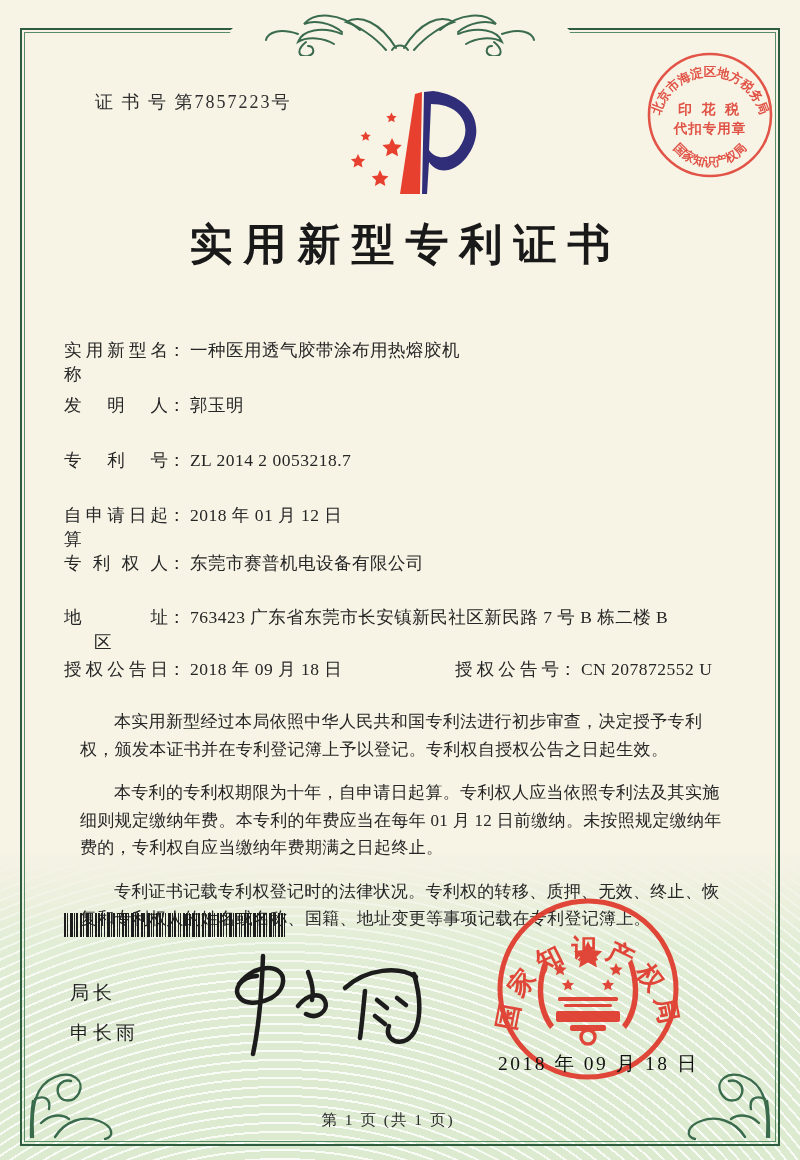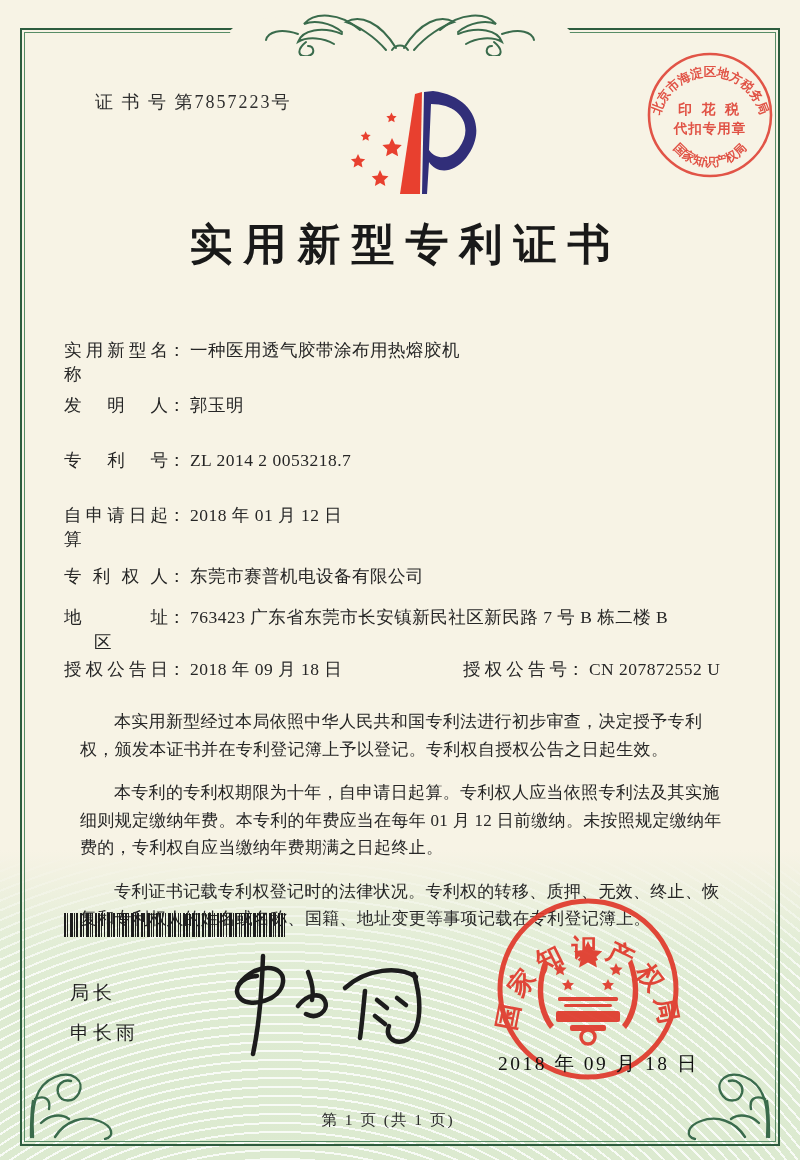--- a/index.html
+++ b/index.html
@@ -27,21 +27,21 @@
 
   .cert-no{left:64px;top:90px;font-size:18px;color:#2e2e2e;letter-spacing:2px;margin-left:31px;}
   .tax-stamp{left:645px;top:50px;opacity:.92;}
   .logo{left:336px;top:88px;}
   .cert-title{left:0;width:800px;top:216px;text-align:center;font-size:43px;font-weight:bold;color:#191919;letter-spacing:11px;text-indent:11px;}
 
   .row{left:64px;width:676px;font-size:17.5px;color:#262626;}
   .flabel{display:inline-block;width:104px;text-align:justify;text-align-last:justify;vertical-align:top;}
   .fval{letter-spacing:.5px;}
   .addr2{left:94px;font-size:17.5px;color:#262626;}
-  .grant-no{position:absolute;left:391px;top:0;margin-left:8px;}
+  .grant-no{position:absolute;left:391px;top:0;}
 
   .paras{left:64px;top:692px;width:674px;}
   .paras p{margin:16px;font-size:17px;line-height:27.5px;color:#262626;text-indent:2em;letter-spacing:.3px;}
 
   .barcode{left:64px;top:913px;}
 
   .sig-title{left:70px;top:980px;font-size:19px;color:#1f1f1f;letter-spacing:4px;}
   .sig-name{left:70px;top:1020px;font-size:19px;color:#1f1f1f;letter-spacing:4px;}
   .sig-script{left:195px;top:948px;}
 
@@ -145,21 +145,21 @@
     <div class="abs row" style="top:448px">
       <span class="flabel">专利号</span><span>：</span>
       <span class="fval">ZL 2014 2 0053218.7</span>
     </div>
 
     <div class="abs row" style="top:503px">
       <span class="flabel">自申请日起算</span><span>：</span>
       <span class="fval">2018 年 01 月 12 日</span>
     </div>
 
-    <div class="abs row" style="top:564px">
+    <div class="abs row" style="top:551px">
       <span class="flabel">专利权人</span><span>：</span>
       <span class="fval">东莞市赛普机电设备有限公司</span>
     </div>
 
     <div class="abs row" style="top:605px">
       <span class="flabel">地址</span><span>：</span>
       <span class="fval">763423 广东省东莞市长安镇新民社区新民路 7 号 B 栋二楼 B</span>
     </div>
     <div class="abs addr2" style="top:630px">区</div>
 

